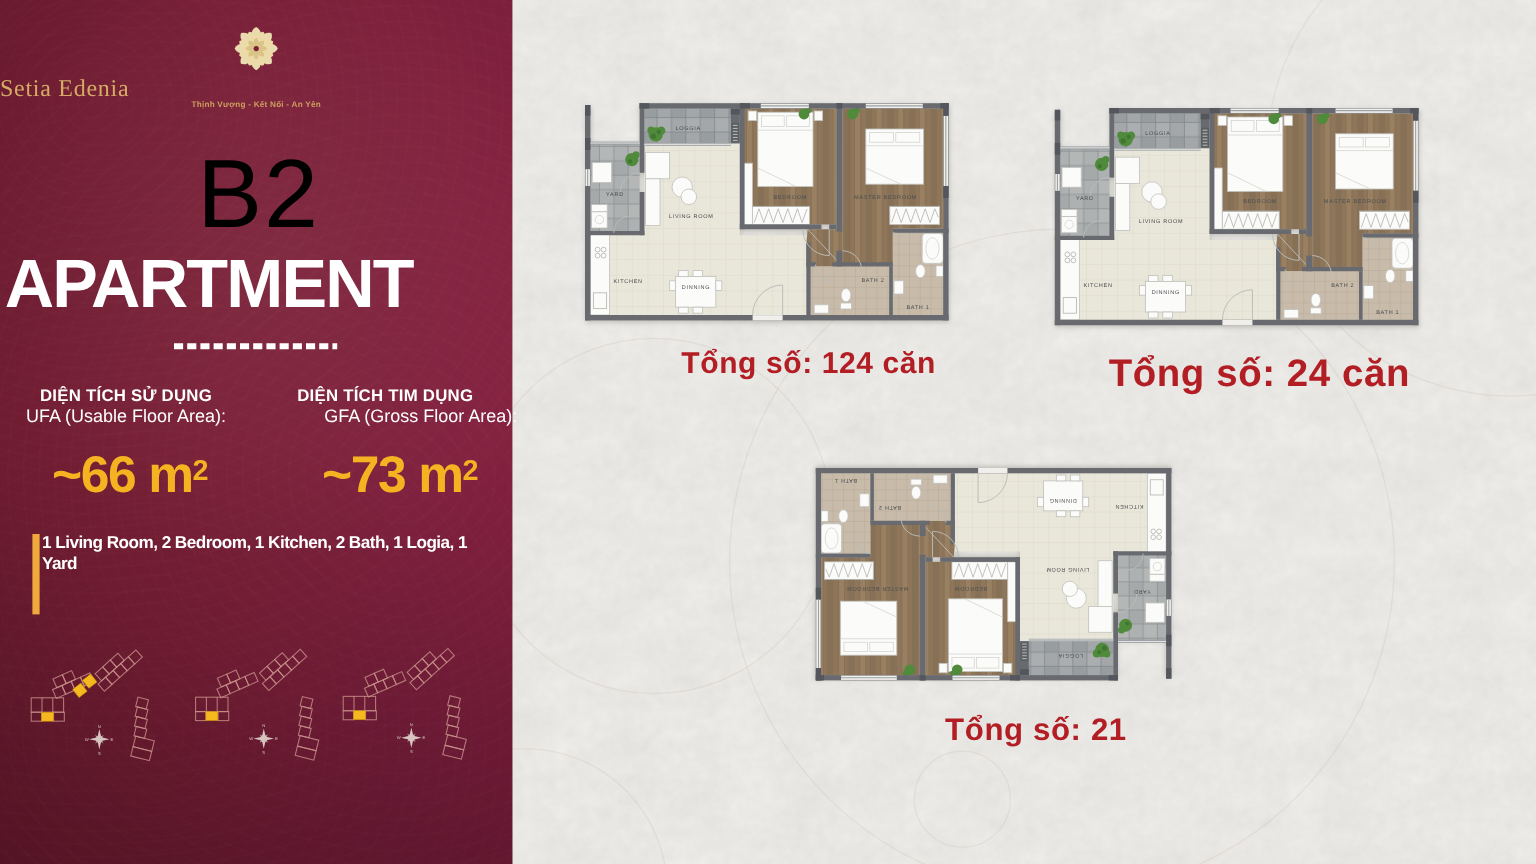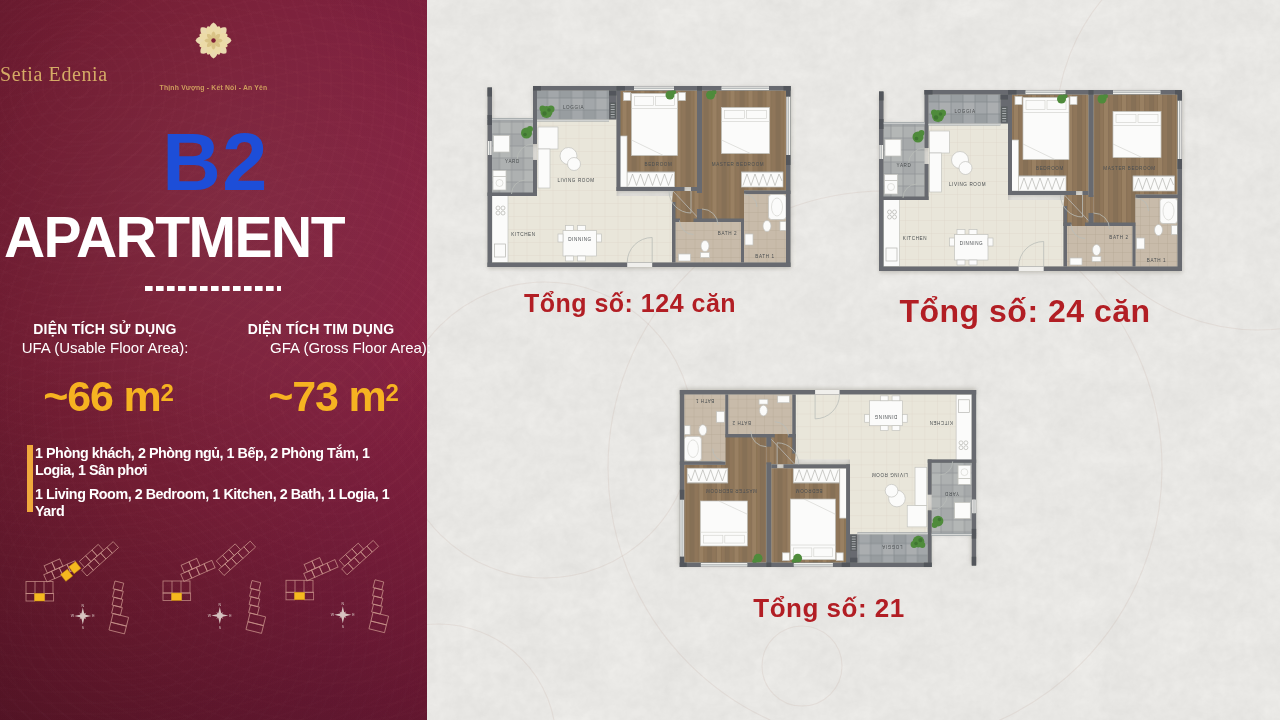--- a/index.html
+++ b/index.html
@@ -15,30 +15,30 @@
     background:
       radial-gradient(118% 85% at 50% 34%, rgba(255,255,255,0) 42%, rgba(25,0,10,0.20) 100%),
       repeating-radial-gradient(circle at 18% 12%, rgba(255,255,255,0.007) 0 2px, rgba(0,0,0,0.007) 2px 11px),
       repeating-radial-gradient(circle at 78% 55%, rgba(255,255,255,0.006) 0 2px, rgba(0,0,0,0.006) 2px 13px),
       repeating-radial-gradient(circle at 30% 85%, rgba(255,255,255,0.006) 0 2px, rgba(0,0,0,0.005) 2px 12px);
   }
   .t{position:absolute;white-space:nowrap;}
   #brand{left:0;top:63px;width:427px;font-family:"Liberation Serif",serif;
     color:#d5ab66;font-size:20px;letter-spacing:0.6px;}
   #tag{left:0;top:83.5px;width:427px;text-align:center;color:#cf9f5e;font-size:6.8px;font-weight:bold;letter-spacing:0.2px;}
-  #b2{left:2px;top:122px;width:427px;text-align:center;color:#1d4ed8;font-size:81px;font-weight:bold;line-height:80px;letter-spacing:1.5px;}
+  #b2{left:2px;top:122px;width:427px;text-align:center;color:#000000;font-size:81px;font-weight:normal;line-height:80px;letter-spacing:1.5px;}
   #apt{left:0;top:207.5px;width:348px;text-align:center;color:#ffffff;font-size:57px;font-weight:bold;line-height:58px;letter-spacing:-1.5px;}
   .colh{width:220px;text-align:center;color:#ffffff;font-weight:bold;font-size:14px;line-height:17px;letter-spacing:0.2px;}
   .colsub{width:220px;text-align:center;color:#ffffff;font-size:15px;font-weight:normal;}
   .val{width:220px;text-align:center;color:#f6b321;font-size:43px;font-weight:bold;letter-spacing:-1.2px;}
   .val sup{font-size:24px;vertical-align:10px;}
   #feat{position:absolute;left:35px;top:444.5px;width:400px;color:#fff;font-size:14.3px;font-weight:bold;line-height:17.2px;white-space:nowrap;letter-spacing:-0.45px;}
   #feat p{margin:0 0 7px 0;}
   #goldbar{position:absolute;left:27px;top:445px;width:6px;height:67px;background:#f0a93c;}
-  .cap{position:absolute;color:#b21e24;font-weight:bold;text-align:center;}
+  .cap{position:absolute;color:#b21e24;font-weight:bold;text-align:right;}
   #cap1{left:480px;top:289px;width:300px;font-size:25px;letter-spacing:0.5px;}
   #cap2{left:875px;top:293px;width:300px;font-size:32px;letter-spacing:0.5px;}
   #cap3{left:719px;top:593px;width:220px;font-size:26px;letter-spacing:0.5px;}
 </style>
 </head>
 <body>
 <div id="paper"></div>
 <div id="panel"></div>
 <svg id="art" width="1280" height="720" viewBox="0 0 1280 720" style="position:absolute;left:0;top:0;">
 <defs>
@@ -372,18 +372,17 @@
 <div class="t" id="b2">B2</div>
 <div class="t" id="apt">APARTMENT</div>
 <div class="t colh" style="left:-5px;top:321px;">DIỆN TÍCH SỬ DỤNG</div>
 <div class="t colsub" style="left:-5px;top:339px;">UFA (Usable Floor Area):</div>
 <div class="t colh" style="left:211px;top:321px;">DIỆN TÍCH TIM DỤNG</div>
 <div class="t colsub" style="left:211px;top:339px;text-align:right;">GFA (Gross Floor Area):</div>
 <div class="t val" style="left:-2px;top:372px;">~66 m<sup>2</sup></div>
 <div class="t val" style="left:223px;top:372px;">~73 m<sup>2</sup></div>
 <div id="goldbar"></div>
 <div id="feat">
-  <p>1 Phòng khách, 2 Phòng ngủ, 1 Bếp, 2 Phòng Tắm, 1<br>Logia, 1 Sân phơi</p>
   <p>1 Living Room, 2 Bedroom, 1 Kitchen, 2 Bath, 1 Logia, 1<br>Yard</p>
 </div>
 <div class="cap" id="cap1">Tổng số: 124 căn</div>
 <div class="cap" id="cap2">Tổng số: 24 căn</div>
 <div class="cap" id="cap3">Tổng số: 21</div>
 
 </body></html>

